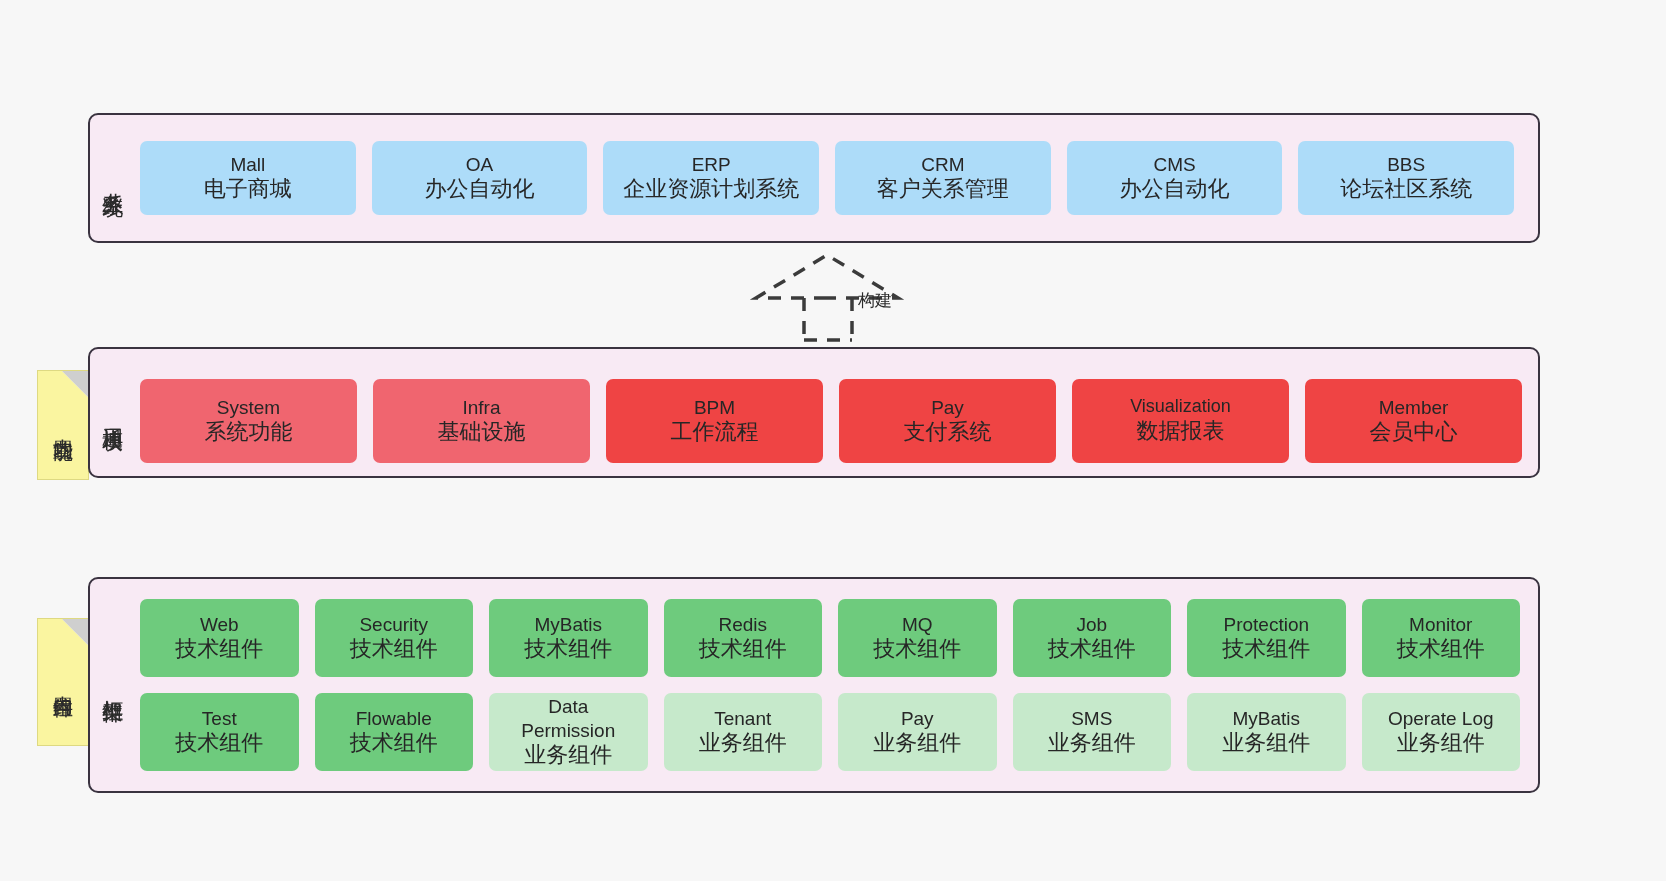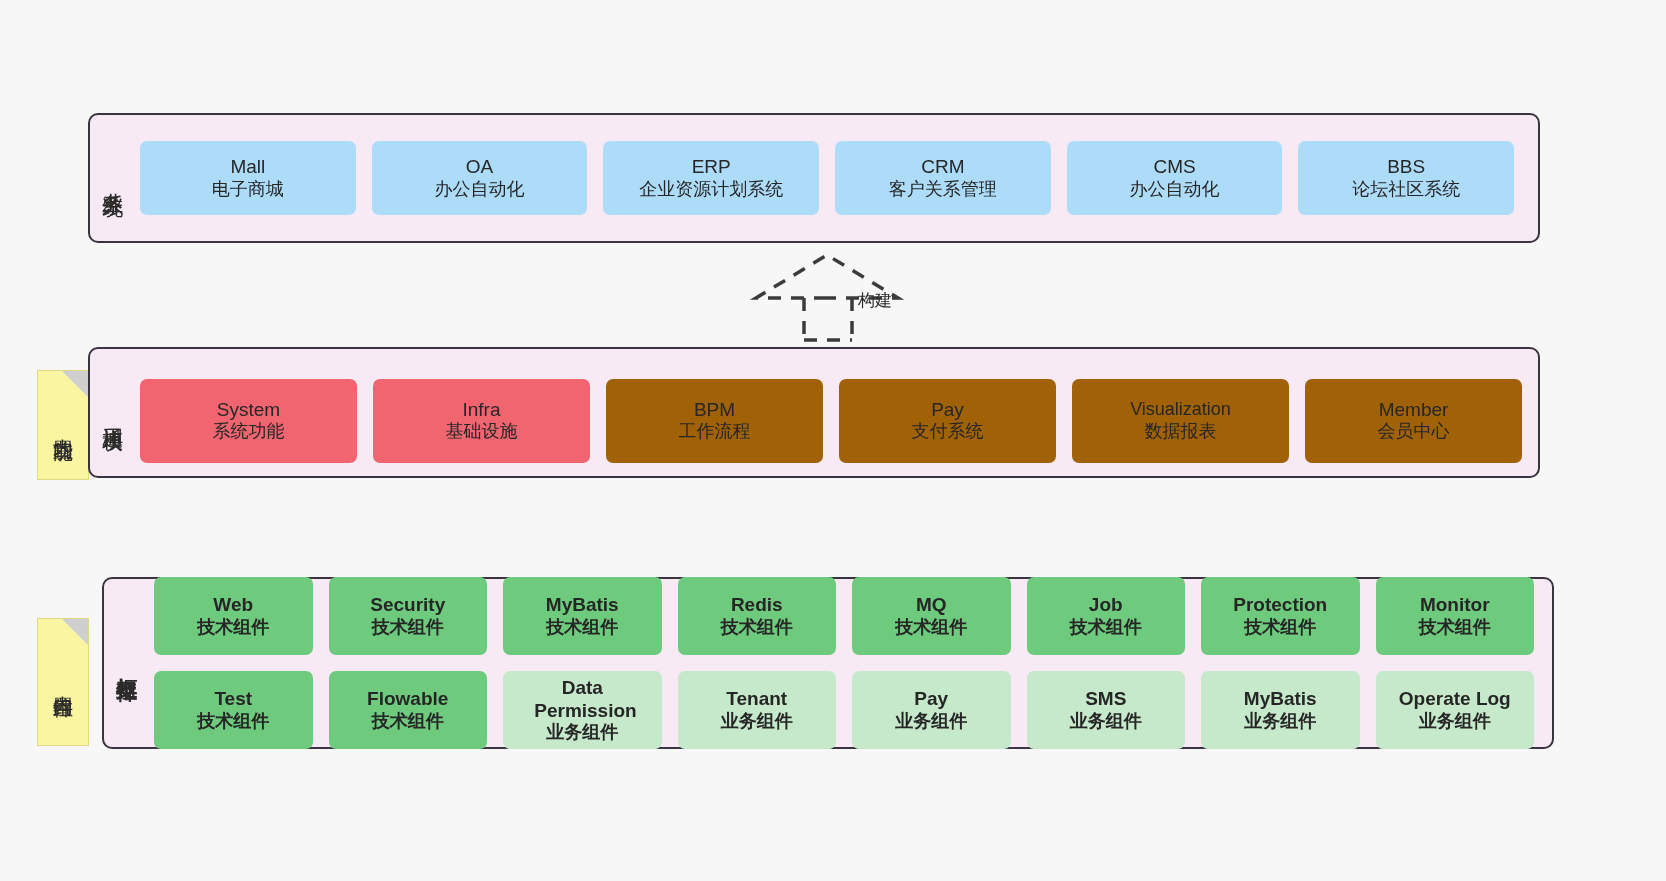--- a/index.html
+++ b/index.html
@@ -61,34 +61,34 @@
     display: flex;
     flex-direction: column;
     align-items: center;
     justify-content: center;
     text-align: center;
     color: #262626;
     line-height: 1.22;
     user-select: none;
   }
   .card .en { font-size: 19px; }
-  .card .zh { font-size: 18px; }
+  .card .zh { font-size: 22px; }
   .card .en.small { font-size: 18px; }
 
   
   .c-blue        { background: #addcf9; }
   .c-red         { background: #f0656f; }
-  .c-pink        { background: #a16207; }
+  .c-pink        { background: #ef4444; }
   .c-green       { background: #6ecb7d; }
   .c-green-light { background: #c6e9cb; }
 
   
   #layer-business  { left: 88px;  top: 113px; width: 1452px; height: 130px; }
   #layer-common    { left: 88px;  top: 347px; width: 1452px; height: 131px; }
-  #layer-framework { left: 102px;  top: 577px; width: 1452px; height: 172px; font-weight: bold; }
+  #layer-framework { left: 88px;  top: 577px; width: 1452px; height: 216px; }
 
   #layer-business .layer-body  { padding: 0 24px 0 4px; }
   #layer-business .card { height: 74px; }
   #layer-common .layer-body { padding: 16px 16px 0 4px; }
   #layer-common .card { height: 84px; }
   #layer-framework .layer-body { gap: 16px; padding: 0 18px 0 4px; }
   #layer-framework .card { height: 78px; }
 
   
   .sticky {

